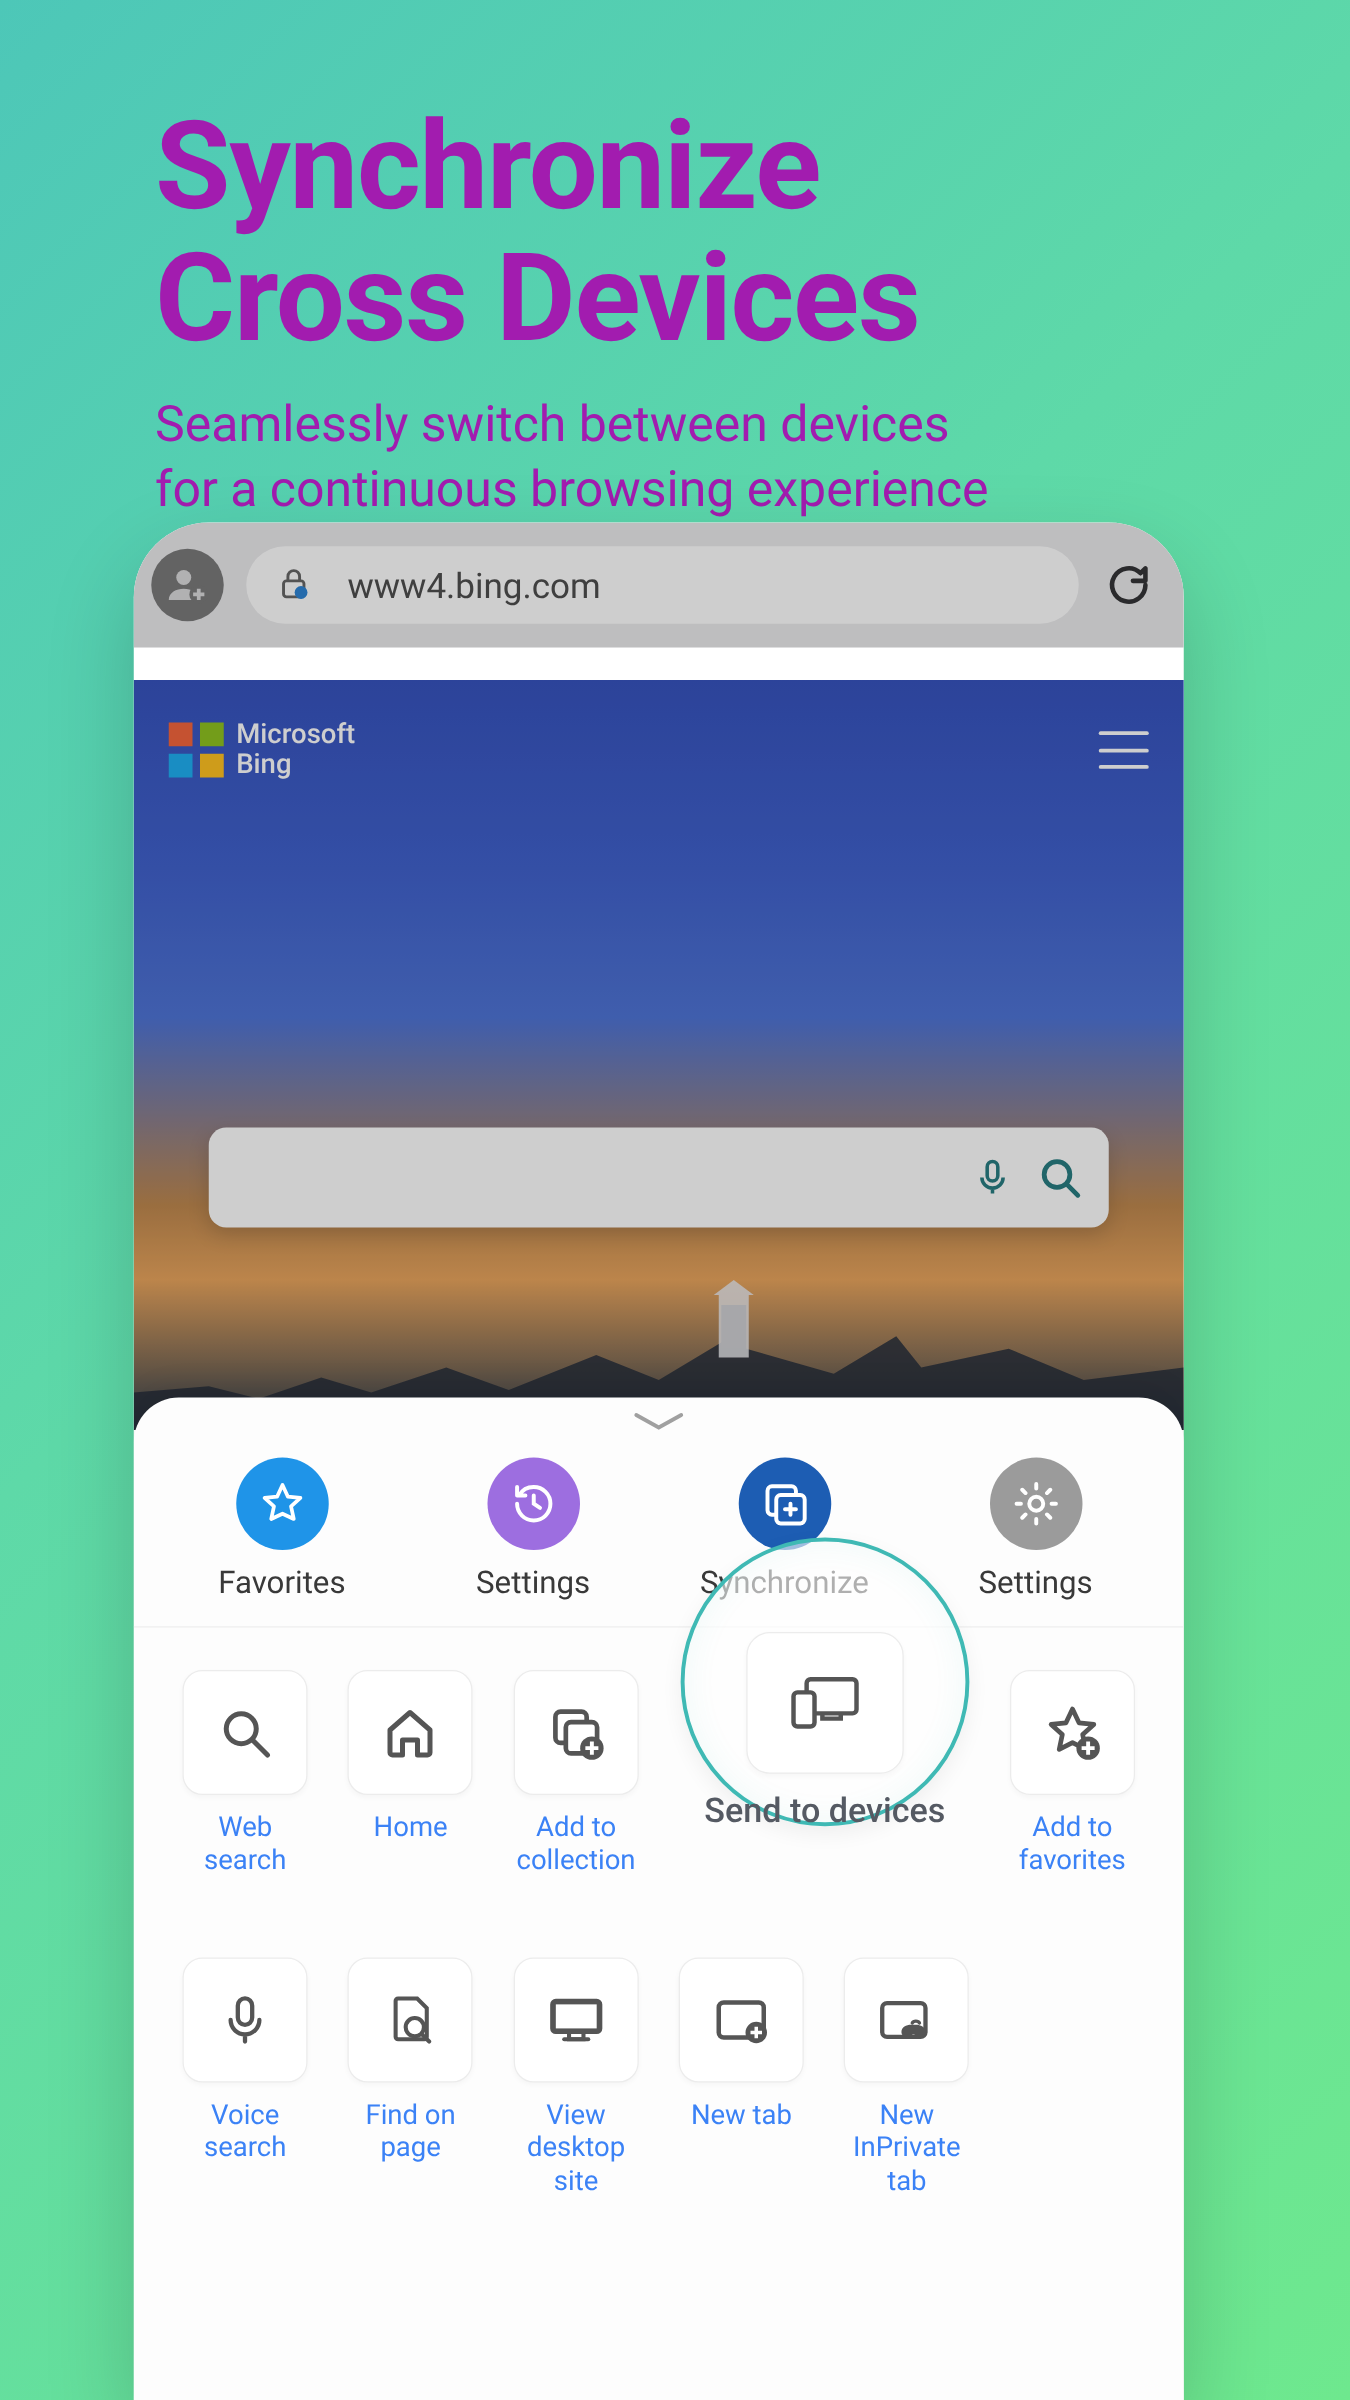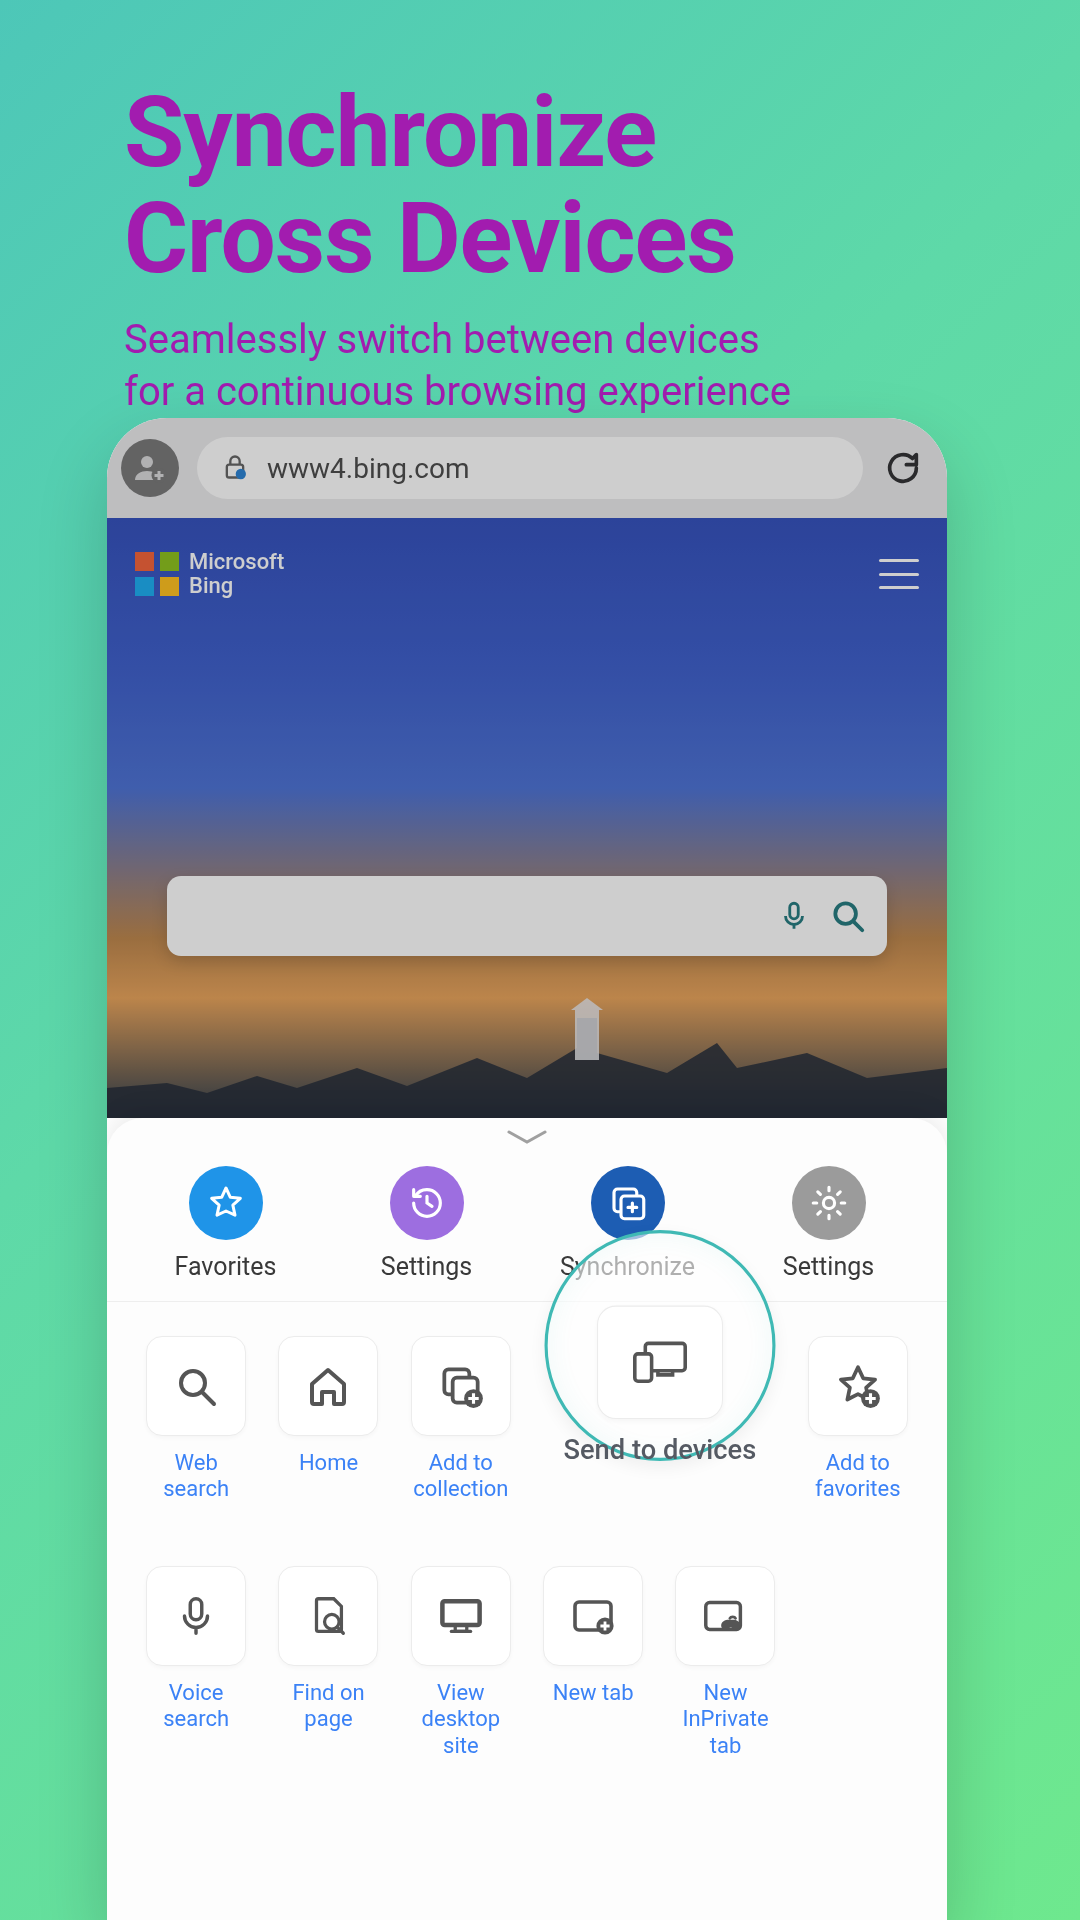--- a/index.html
+++ b/index.html
@@ -59,31 +59,32 @@
     display:flex; align-items:center; justify-content:center;
   }
   .addressbar {
     flex:1;
     height: 62px;
     background: #fff;
     border-radius: 40px;
     display:flex;
     align-items:center;
     padding: 0 24px;
-    gap: 16px;
+    gap: 27px;
   }
   .lock-wrap { width: 30px; height:30px; position:relative; }
   .addr-text { font-size: 28px; color: #3a3a3a; }
   .refresh { width:44px; height:44px; display:flex; align-items:center; justify-content:center; }
 
   .page {
     position: relative;
     height: 600px;
     background: linear-gradient(180deg,#1f3fb7 0%, #2a4fc7 25%, #3a64d1 45%, #b77a3a 70%, #e69a4a 80%, #1a2a3b 100%);
     overflow:hidden;
+    margin-top:26px;
   }
   .page-head {
     display:flex;
     align-items:center;
     justify-content:space-between;
     padding: 32px 28px 0 28px;
   }
   .mslogo { display:flex; align-items:center; gap:10px;}
   .squares { width:44px; height:44px; position:relative; }
   .sq{position:absolute;width:19px;height:19px;}

